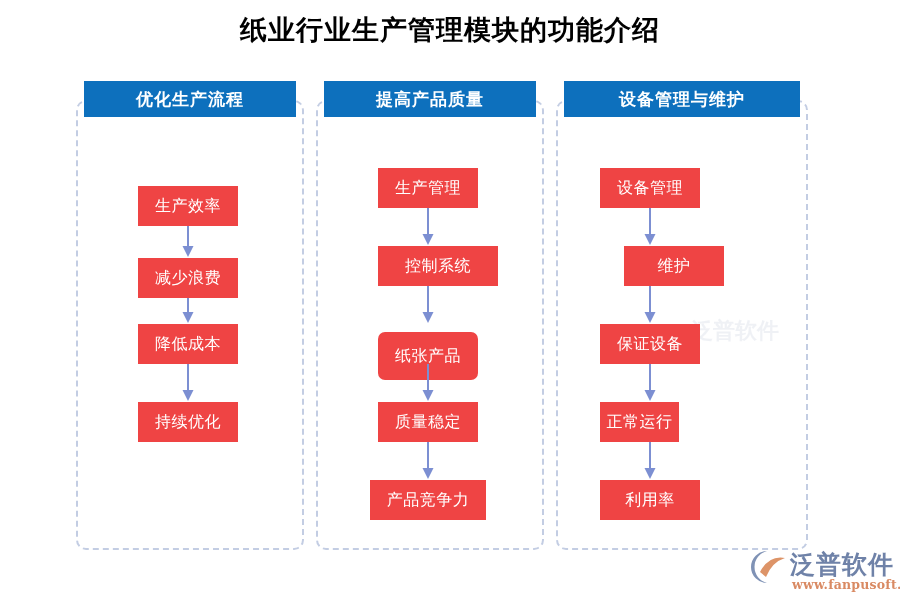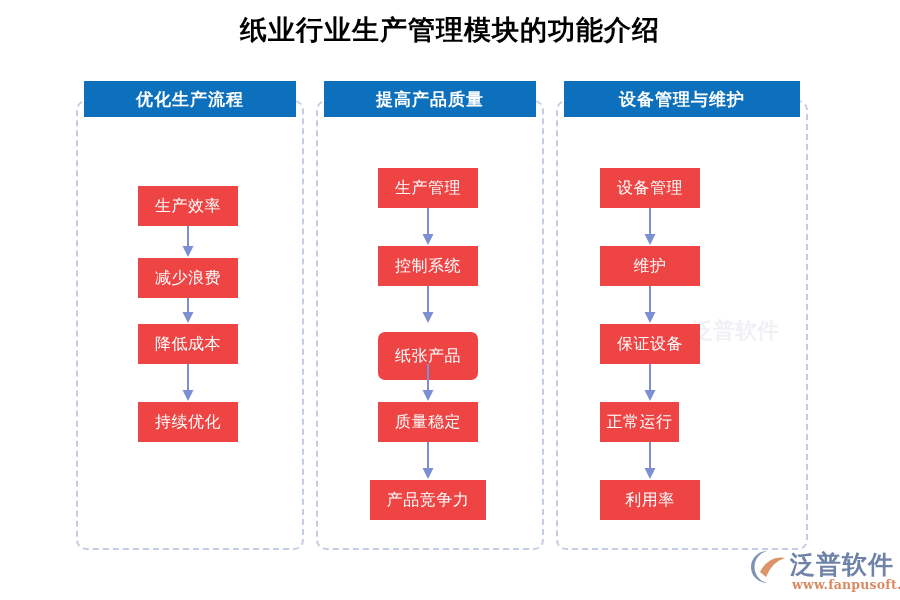--- a/index.html
+++ b/index.html
@@ -173,21 +173,21 @@
   </div>
   <div class="node" style="left:138px; top:402px; width:100px; height:40px;">持续优化</div>
 
   <div class="node" style="left:378px; top:168px; width:100px; height:40px;">生产管理</div>
   <div class="connector" style="left:421px; top:208px; height:38px;">
     <svg width="14" height="38" viewBox="0 0 14 38">
       <line x1="7" y1="0" x2="7" y2="28" stroke="#7c8fd2" stroke-width="2"></line>
       <polygon points="1.5,26 12.5,26 7,37" fill="#7c8fd2"></polygon>
     </svg>
   </div>
-  <div class="node" style="left:378px; top:246px; width:100px; height:40px;">控制系统</div>
+  <div class="node" style="left:378px; top:246px; width:120px; height:40px;">控制系统</div>
   <div class="connector" style="left:421px; top:286px; height:38px;">
     <svg width="14" height="38" viewBox="0 0 14 38">
       <line x1="7" y1="0" x2="7" y2="28" stroke="#7c8fd2" stroke-width="2"></line>
       <polygon points="1.5,26 12.5,26 7,37" fill="#7c8fd2"></polygon>
     </svg>
   </div>
   <div class="node" style="left:378px; top:332px; width:100px; height:48px;border-radius:7px;">纸张产品</div>
   <div class="connector" style="left:421px; top:364px; height:38px;">
     <svg width="14" height="38" viewBox="0 0 14 38">
       <line x1="7" y1="0" x2="7" y2="28" stroke="#7c8fd2" stroke-width="2"></line>
@@ -211,21 +211,21 @@
     <div class="ghost-text">泛普软件</div>
   </div>
 
   <div class="node" style="left:600px; top:168px; width:100px; height:40px;">设备管理</div>
   <div class="connector" style="left:643px; top:208px; height:38px;">
     <svg width="14" height="38" viewBox="0 0 14 38">
       <line x1="7" y1="0" x2="7" y2="28" stroke="#7c8fd2" stroke-width="2"></line>
       <polygon points="1.5,26 12.5,26 7,37" fill="#7c8fd2"></polygon>
     </svg>
   </div>
-  <div class="node" style="left:600px; top:246px; width:100px; height:40px;">维护</div>
+  <div class="node" style="left:624px; top:246px; width:100px; height:40px;">维护</div>
   <div class="connector" style="left:643px; top:286px; height:38px;">
     <svg width="14" height="38" viewBox="0 0 14 38">
       <line x1="7" y1="0" x2="7" y2="28" stroke="#7c8fd2" stroke-width="2"></line>
       <polygon points="1.5,26 12.5,26 7,37" fill="#7c8fd2"></polygon>
     </svg>
   </div>
   <div class="node" style="left:600px; top:324px; width:100px; height:40px;">保证设备</div>
   <div class="connector" style="left:643px; top:364px; height:38px;">
     <svg width="14" height="38" viewBox="0 0 14 38">
       <line x1="7" y1="0" x2="7" y2="28" stroke="#7c8fd2" stroke-width="2"></line>

